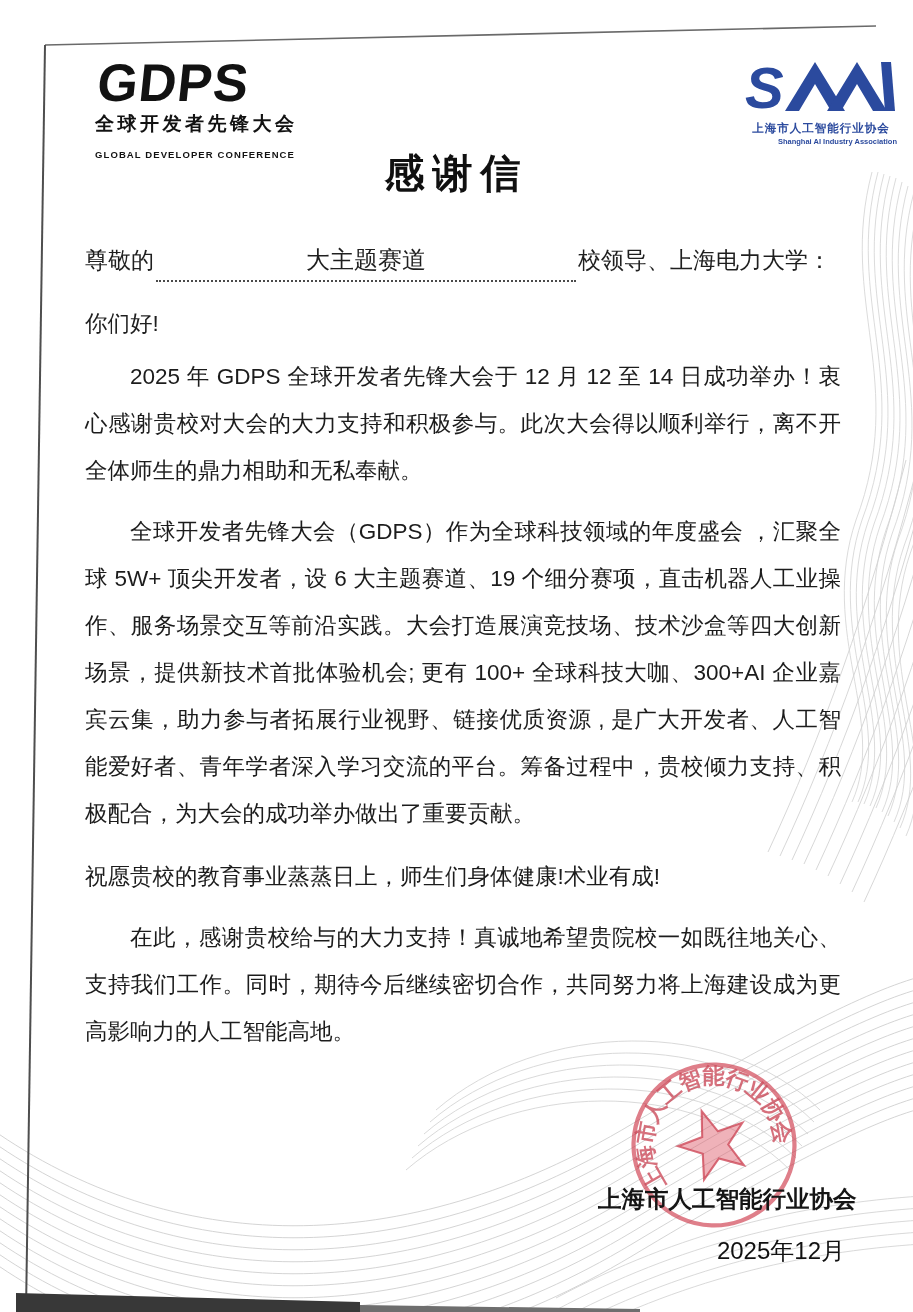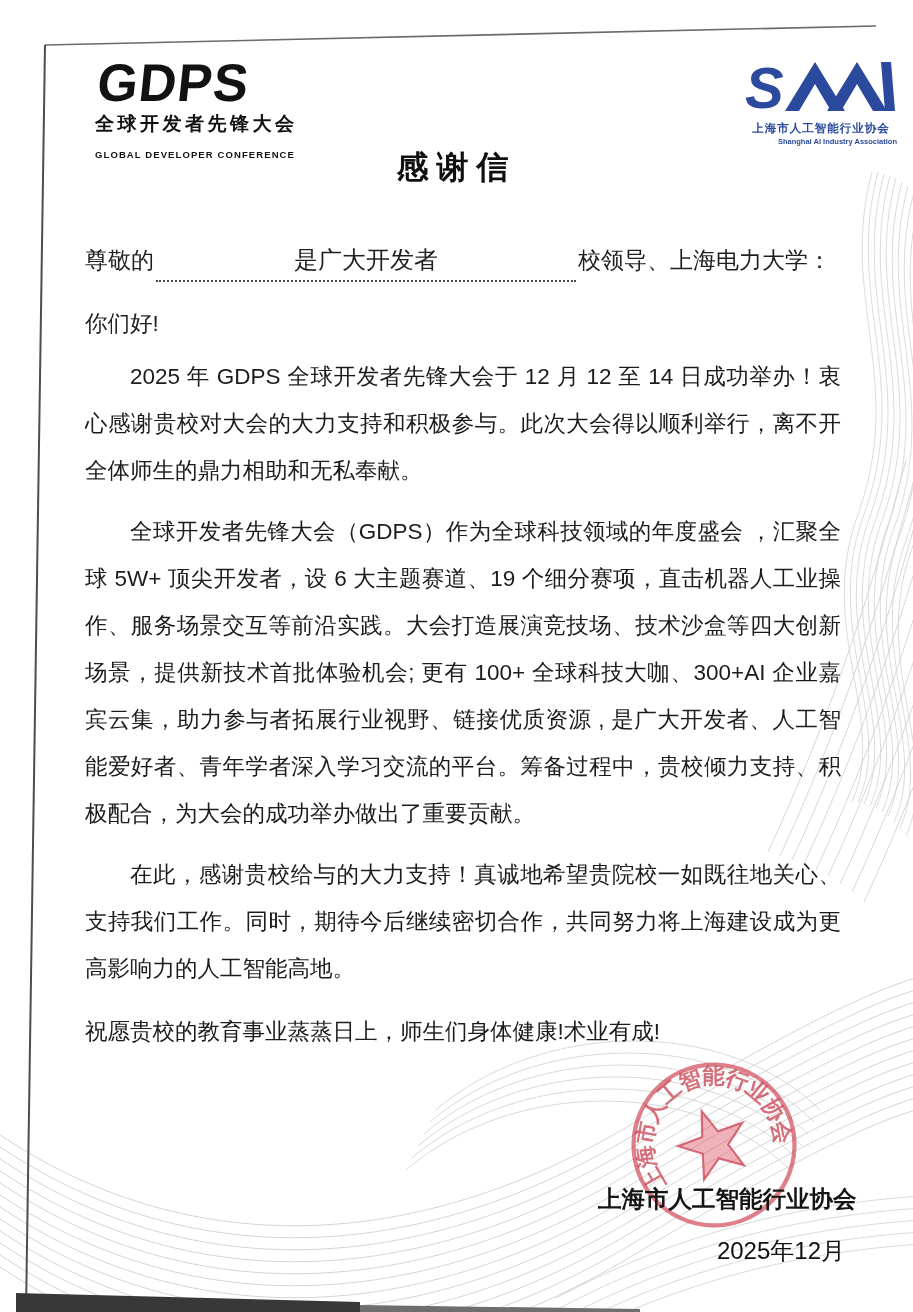--- a/index.html
+++ b/index.html
@@ -19,21 +19,21 @@
   .gdps-cn{font-size:19px;font-weight:700;letter-spacing:3.5px;margin-top:3px;text-align:center;}
   .gdps-en{font-size:9.5px;font-weight:700;letter-spacing:1.1px;margin-top:12px;}
 
   .saia-logo{position:absolute;left:745px;top:58px;width:152px;text-align:center;color:#2b4a9e;}
   .saia-cn{font-size:11.5px;font-weight:700;letter-spacing:1px;margin-top:1px;white-space:nowrap;}
   .saia-en{font-size:7.5px;font-weight:700;margin-top:1px;white-space:nowrap;text-align:right;}
 
   
   .title{
     position:absolute;left:0;top:146px;width:913px;text-align:center;
-    font-size:32px;font-weight:900;letter-spacing:8px;color:#101010;margin:0;
+    font-size:40px;font-weight:900;letter-spacing:8px;color:#101010;margin:0;
   }
 
   
   .letter-col{position:absolute;left:85px;top:242px;width:764px;}
   .salutation{font-size:23px;line-height:36px;white-space:nowrap;}
   .recipient-line{
     display:inline-block;width:420px;text-align:center;
     border-bottom:2px dotted #4a4a4a;vertical-align:baseline;
     font-size:24px;padding-bottom:2px;margin:0 2px;
   }
@@ -148,30 +148,30 @@
       <polygon fill="#2b4a9e" points="136,4 146,4 150,53 140,53"></polygon>
     </svg>
     <div class="saia-cn">上海市人工智能行业协会</div>
     <div class="saia-en">Shanghai AI Industry Association</div>
   </div>
 
   <h1 class="title">感谢信</h1>
 
   <div class="letter-col">
     <div class="salutation">
-      <span>尊敬的</span><span class="recipient-line">是广大开发者</span><span>校领导、上海电力大学：</span>
+      <span>尊敬的</span><span class="recipient-line">大主题赛道</span><span>校领导、上海电力大学：</span>
     </div>
 
     <p class="greeting">你们好!</p>
 
     <p class="body-p">2025 年 GDPS 全球开发者先锋大会于 12 月 12 至 14 日成功举办！衷心感谢贵校对大会的大力支持和积极参与。此次大会得以顺利举行，离不开全体师生的鼎力相助和无私奉献。</p>
     <p class="body-p">全球开发者先锋大会（GDPS）作为全球科技领域的年度盛会 ，汇聚全球 5W+ 顶尖开发者，设 6 大主题赛道、19 个细分赛项，直击机器人工业操作、服务场景交互等前沿实践。大会打造展演竞技场、技术沙盒等四大创新场景，提供新技术首批体验机会; 更有 100+ 全球科技大咖、300+AI 企业嘉宾云集，助力参与者拓展行业视野、链接优质资源 , 是广大开发者、人工智能爱好者、青年学者深入学习交流的平台。筹备过程中，贵校倾力支持、积极配合，为大会的成功举办做出了重要贡献。</p>
+    <p class="body-p closing">祝愿贵校的教育事业蒸蒸日上，师生们身体健康!术业有成!</p>
+
     <p class="body-p">在此，感谢贵校给与的大力支持！真诚地希望贵院校一如既往地关心、支持我们工作。同时，期待今后继续密切合作，共同努力将上海建设成为更高影响力的人工智能高地。</p>
-
-    <p class="body-p closing">祝愿贵校的教育事业蒸蒸日上，师生们身体健康!术业有成!</p>
   </div>
 
   <svg class="stamp" width="180" height="180" viewBox="0 0 170 170">
     <defs>
       <path id="seal-ring" d="M 30.5 104.8 A 58 58 0 1 1 139.5 104.8" fill="none"></path>
     </defs>
     <circle cx="85" cy="85" r="76" fill="none" stroke="rgba(205,60,78,0.75)" stroke-width="4"></circle>
     <polygon points="85,51 92.9,74.1 117.3,74.5 97.8,89.2 105,112.5 85,98.5 65,112.5 72.2,89.2 52.7,74.5 77.1,74.1" fill="rgba(223,95,110,0.55)" stroke="rgba(200,50,68,0.8)" stroke-width="2"></polygon>
     <text font-size="21" font-weight="bold" fill="rgba(198,52,70,0.8)">
       <textPath href="#seal-ring" startOffset="0" textLength="222" lengthAdjust="spacing">上海市人工智能行业协会</textPath>

